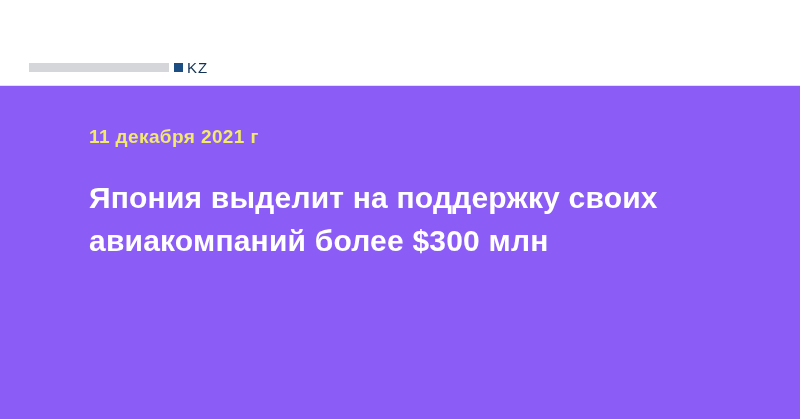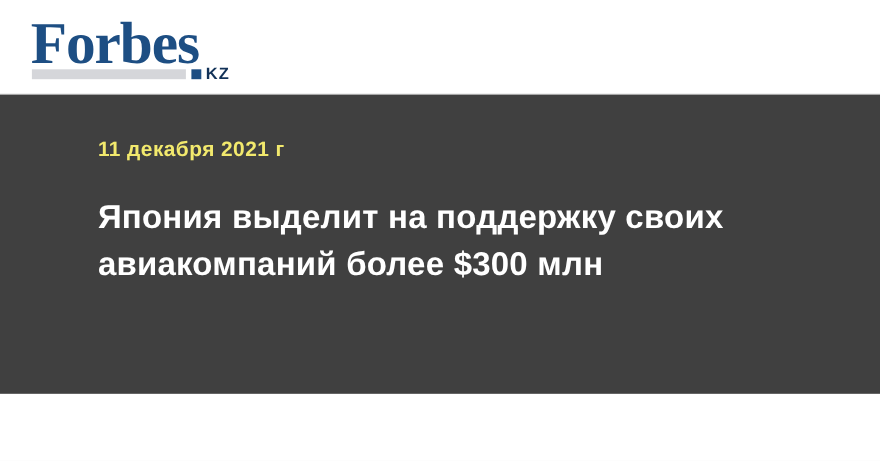--- a/index.html
+++ b/index.html
@@ -70,21 +70,21 @@
     width: 9px;
     height: 9px;
     background: #1d4e83;
   }
 
   .brand-kz {
     position: absolute;
     left: 159px;
     top: 48px;
     font-family: "Liberation Sans", sans-serif;
-    font-weight: 700;
+    font-weight: 400;
     font-size: 15px;
     line-height: 15px;
     letter-spacing: 1px;
     color: #123258;
   }
 
   .header-divider {
     position: absolute;
     left: 0;
     top: 85px;
@@ -92,22 +92,22 @@
     height: 1px;
     background: #e2e2e2;
   }
 
   
   .hero {
     position: absolute;
     left: 0;
     top: 86px;
     width: 800px;
-    height: 272px;
-    background: #404040;
+    height: 333px;
+    background: #8b5cf6;
   }
 
   .hero-inner {
     position: absolute;
     left: 89px;
     top: 0;
     width: 640px;
   }
 
   .article-date {
@@ -138,21 +138,20 @@
   }
 </style>
 </head>
 <body>
 
 <div class="page">
 
   <header class="site-header">
 
     <a class="brand-logo" href="#">
-      <span class="brand-wordmark">Forbes</span>
       <span class="brand-rule"></span>
       <span class="brand-square"></span>
       <span class="brand-kz">KZ</span>
     </a>
 
     <div class="header-divider"></div>
   </header>
 
   <section class="hero">
     <div class="hero-inner">

